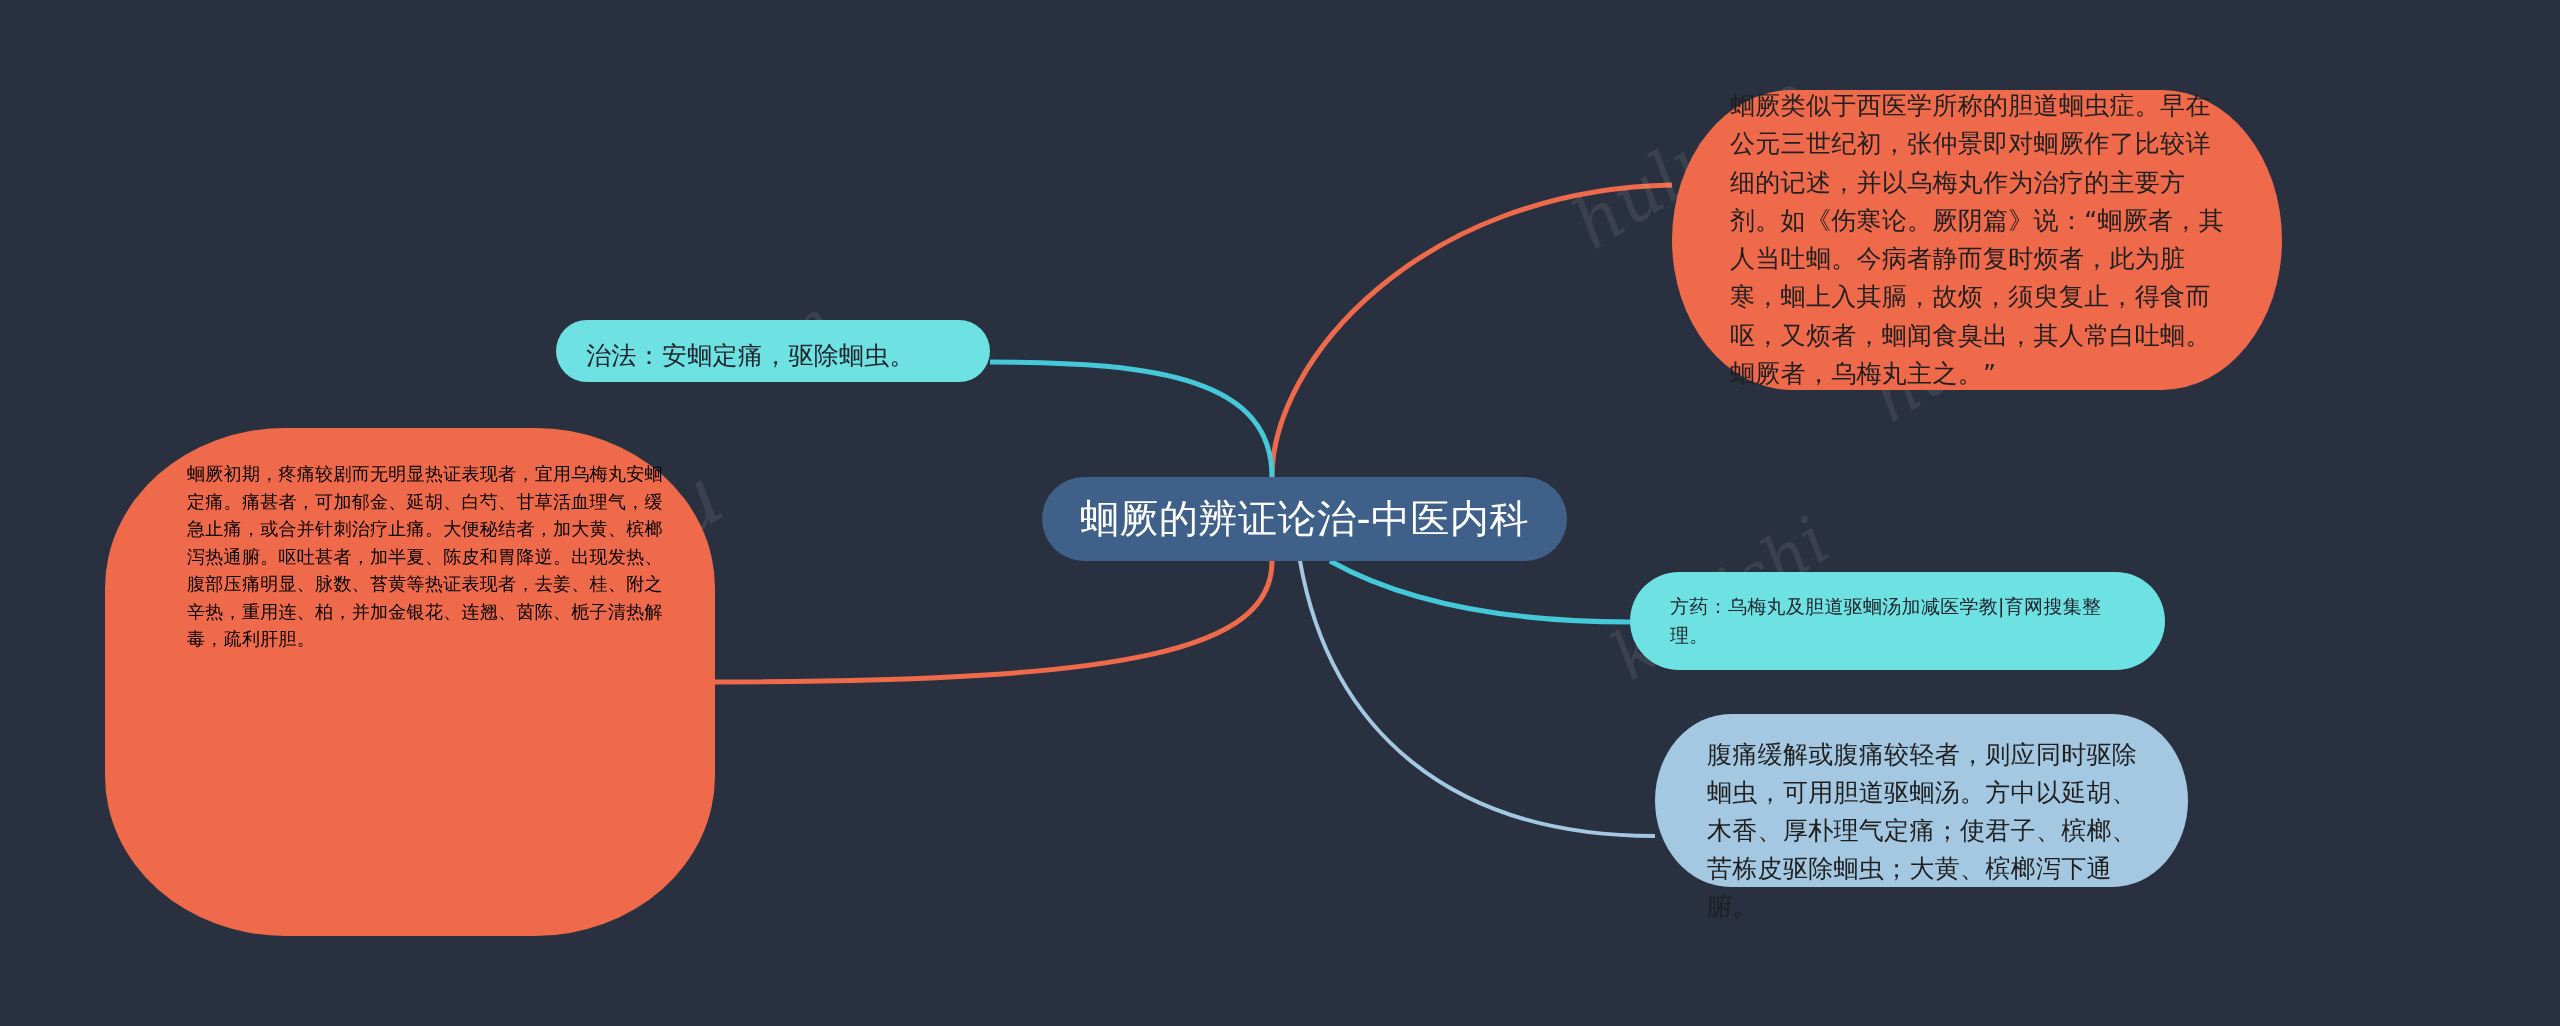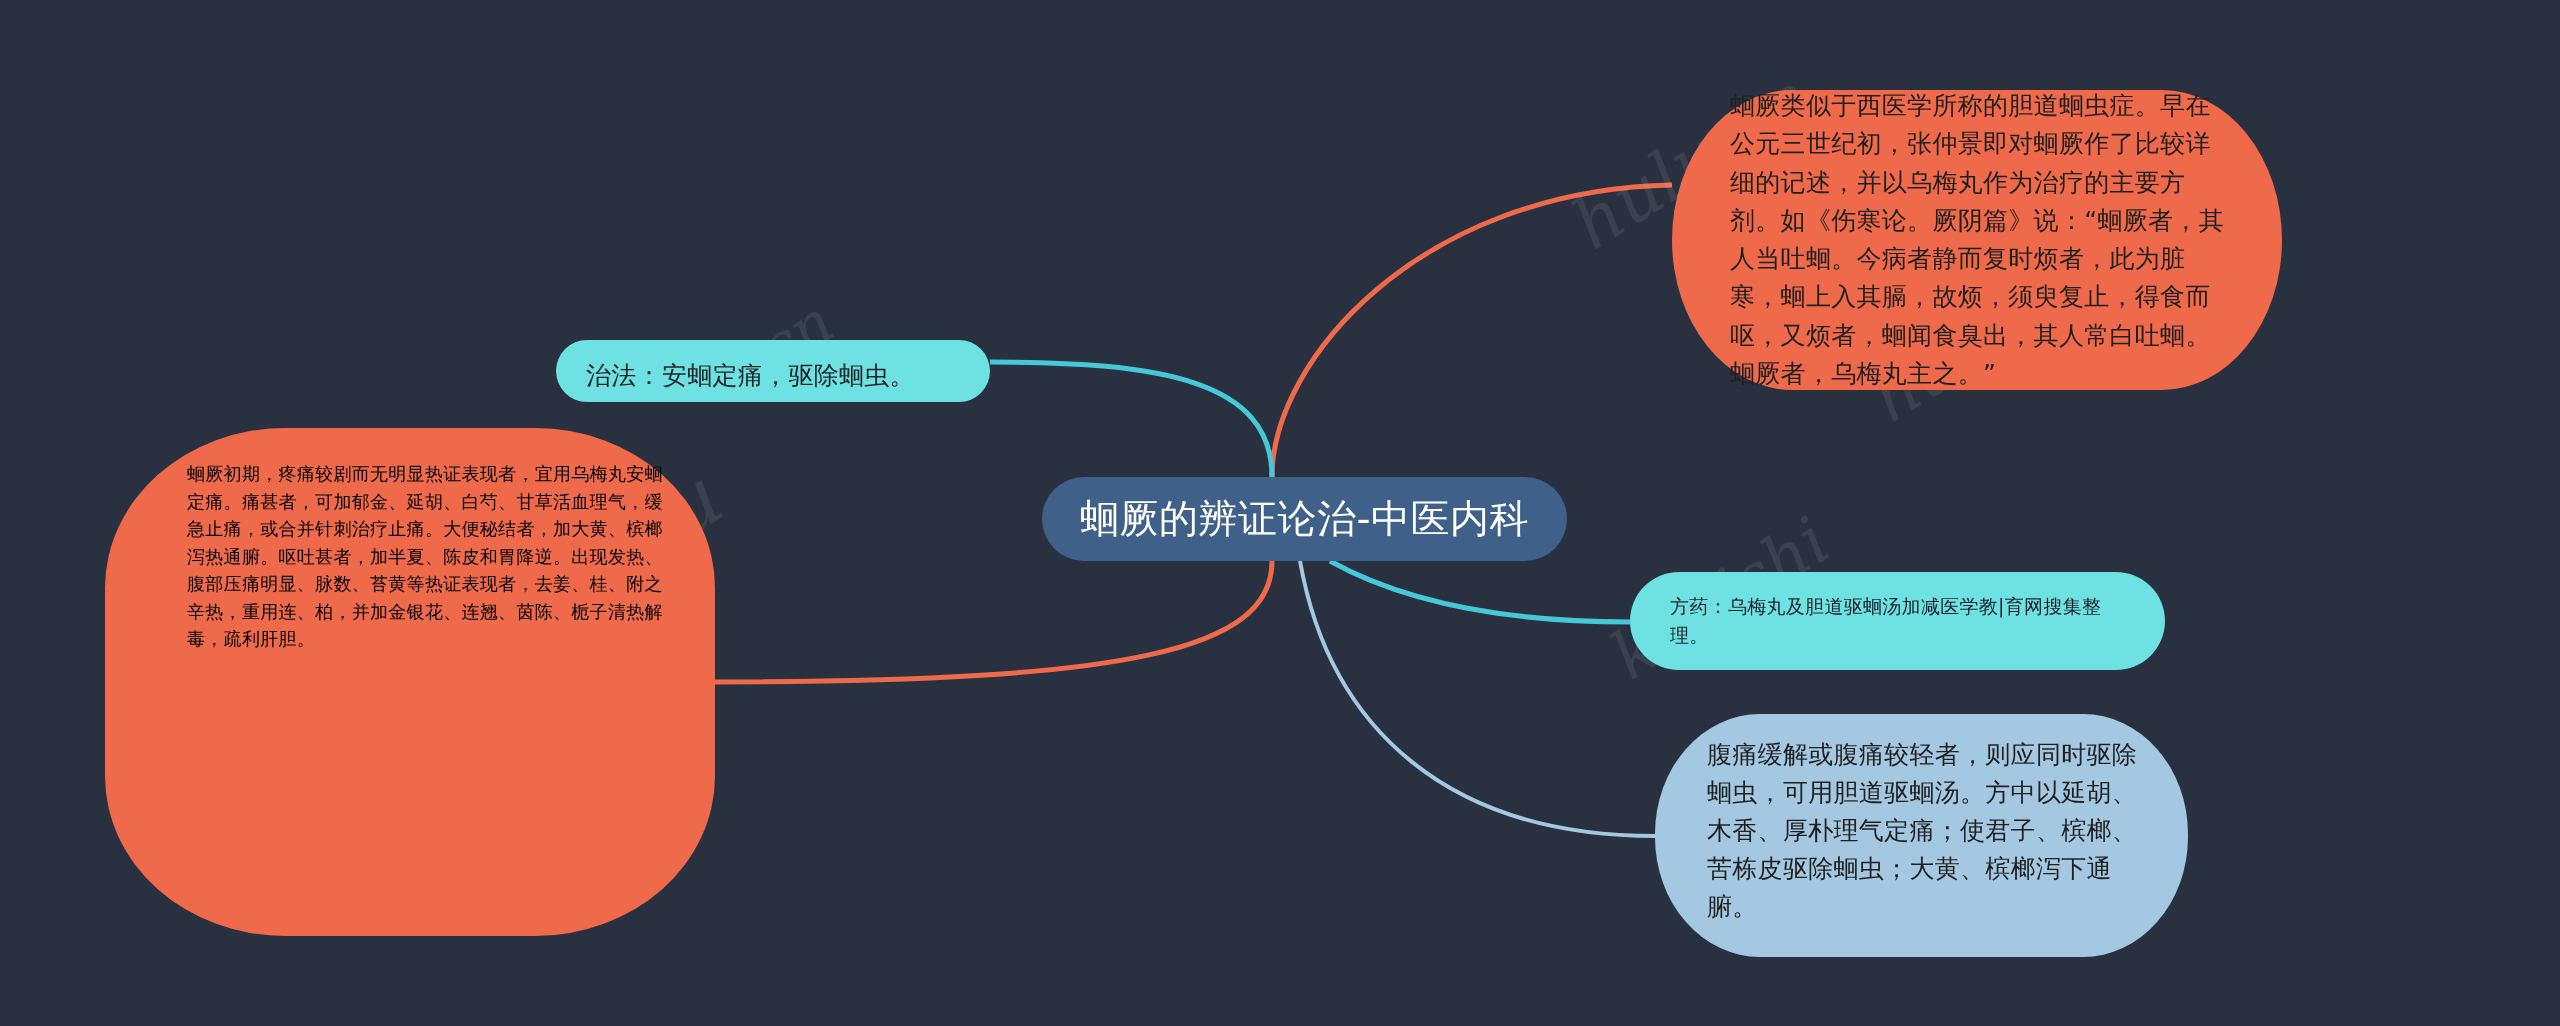--- a/index.html
+++ b/index.html
@@ -86,21 +86,21 @@
   #node-orange-left .node-text {
     color: #000000;
     font-size: 18px;
     line-height: 1.53;
     letter-spacing: 0.3px;
   }
 
   
   #node-cyan-method {
     left: 556px;
-    top: 340px;
+    top: 320px;
     width: 434px;
     height: 62px;
     background: #6ee2e2;
     border-radius: 31px;
     padding: 8px 22px 0 30px;
   }
   #node-cyan-method .node-text {
     color: #20242c;
     font-size: 25px;
     line-height: 1.4;
@@ -122,21 +122,21 @@
     font-size: 19px;
     line-height: 1.52;
     letter-spacing: 0.3px;
   }
 
   
   #node-lightblue {
     left: 1655px;
     top: 714px;
     width: 533px;
-    height: 243px;
+    height: 173px;
     background: #a4c8e1;
     border-radius: 105px/120px;
     padding: 22px 30px 22px 52px;
     align-items: flex-start;
   }
   #node-lightblue .node-text {
     color: #1f1f1f;
     font-size: 25px;
     line-height: 1.52;
     letter-spacing: 0.3px;

